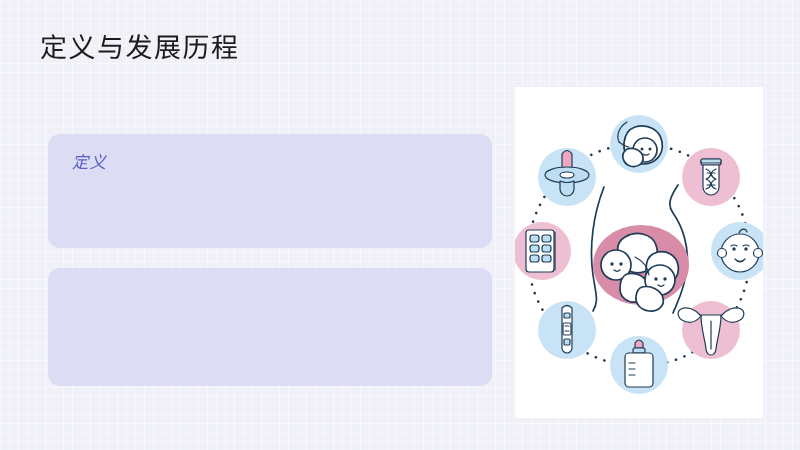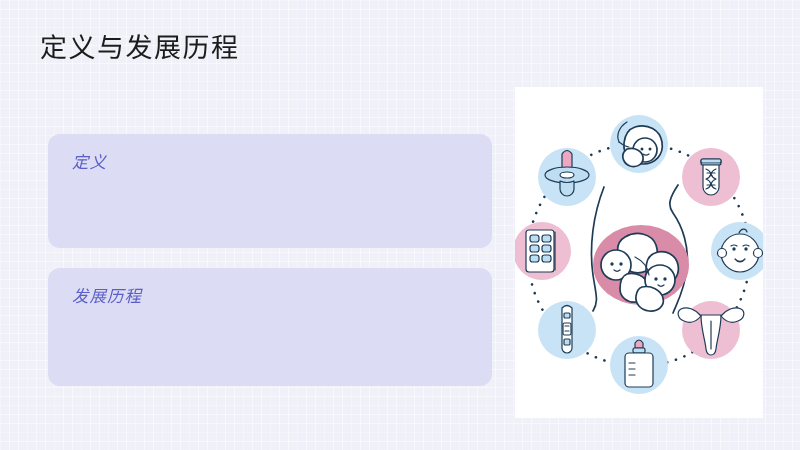--- a/index.html
+++ b/index.html
@@ -111,21 +111,20 @@
 
 <div id="slide">
 
   <div id="page-title">定义与发展历程</div>
 
   <div class="card" id="card-definition">
     <p class="card-heading">定义</p>
   </div>
 
   <div class="card" id="card-history">
-    <p class="card-heading">发展历程</p>
   </div>
 
 
   <div id="illustration-panel">
     <svg id="illustration-svg" viewBox="0 0 248 331" xmlns="http://www.w3.org/2000/svg">
       <defs>
         <style>
           .ln   { fill:none; stroke:#1f3c56; stroke-width:1.7; stroke-linecap:round; stroke-linejoin:round; }
           .lnt  { fill:none; stroke:#1f3c56; stroke-width:1.2; stroke-linecap:round; stroke-linejoin:round; }
           .wfill{ fill:#ffffff; stroke:#1f3c56; stroke-width:1.7; stroke-linejoin:round; stroke-linecap:round; }

